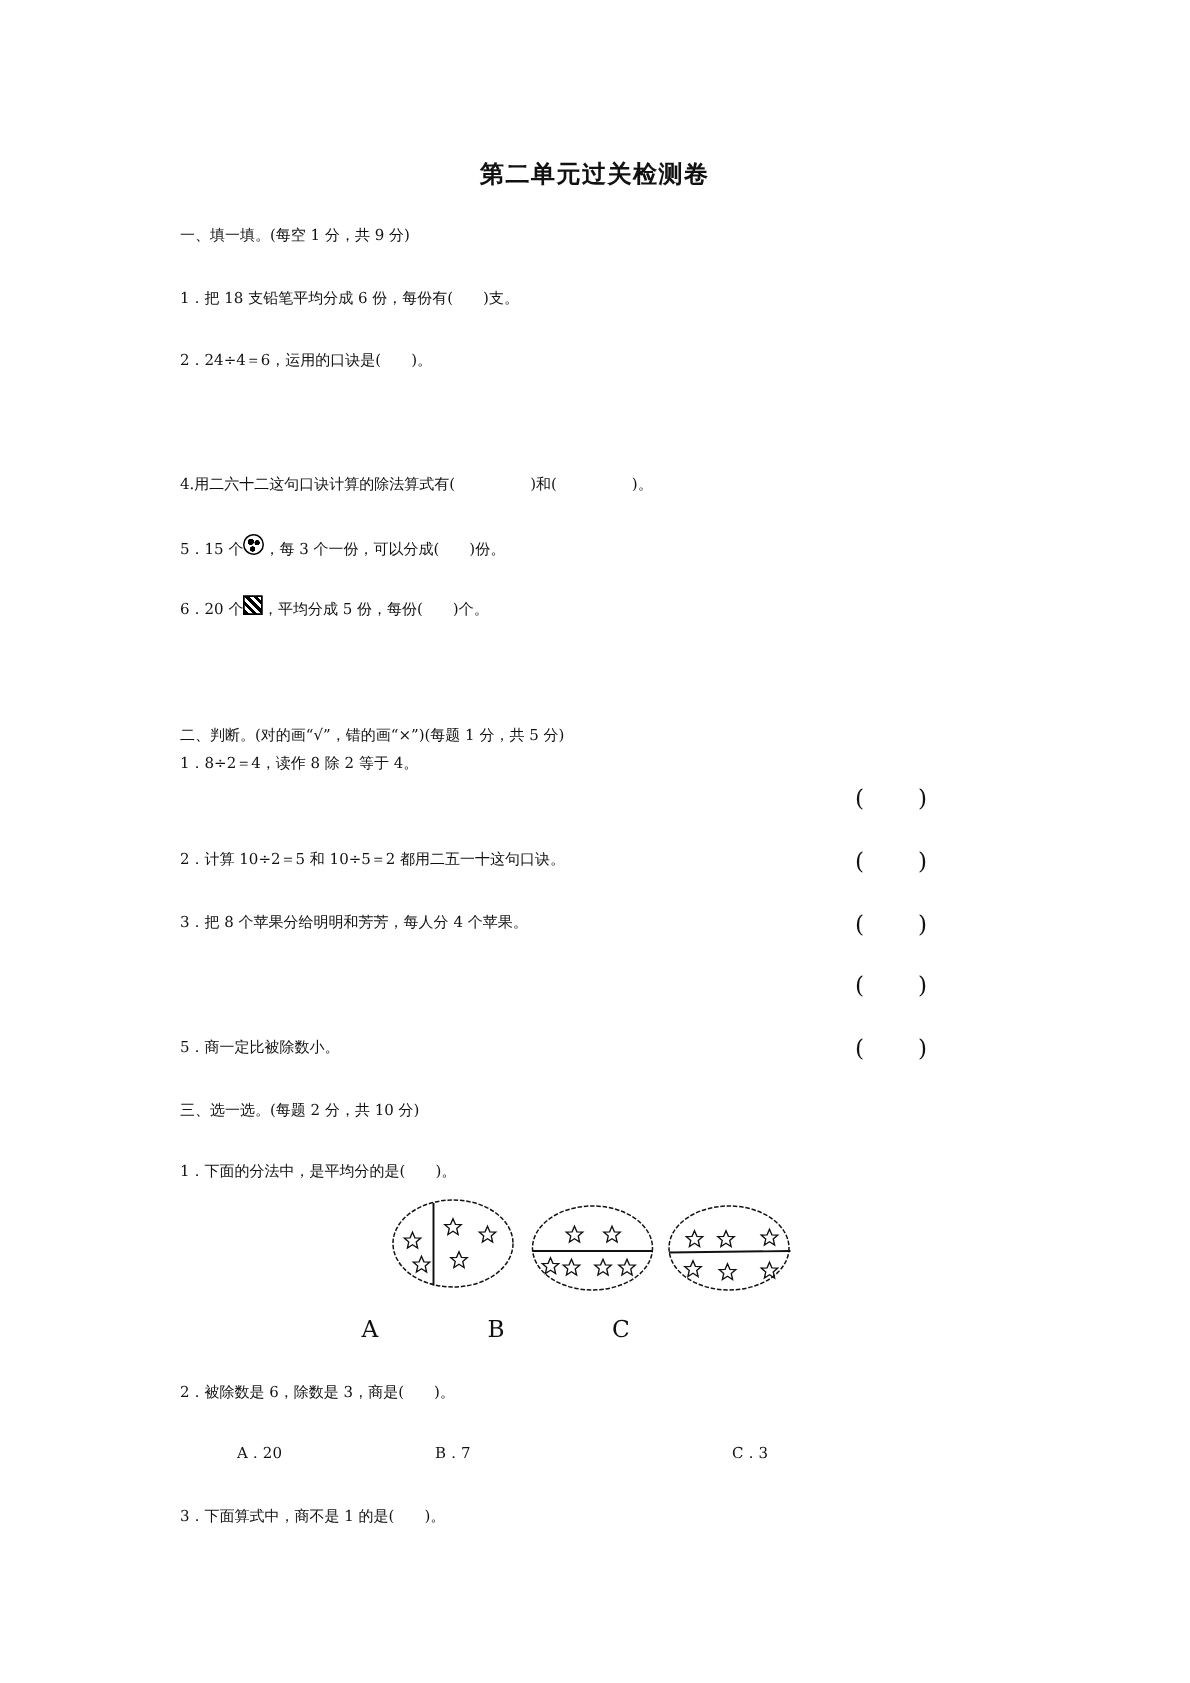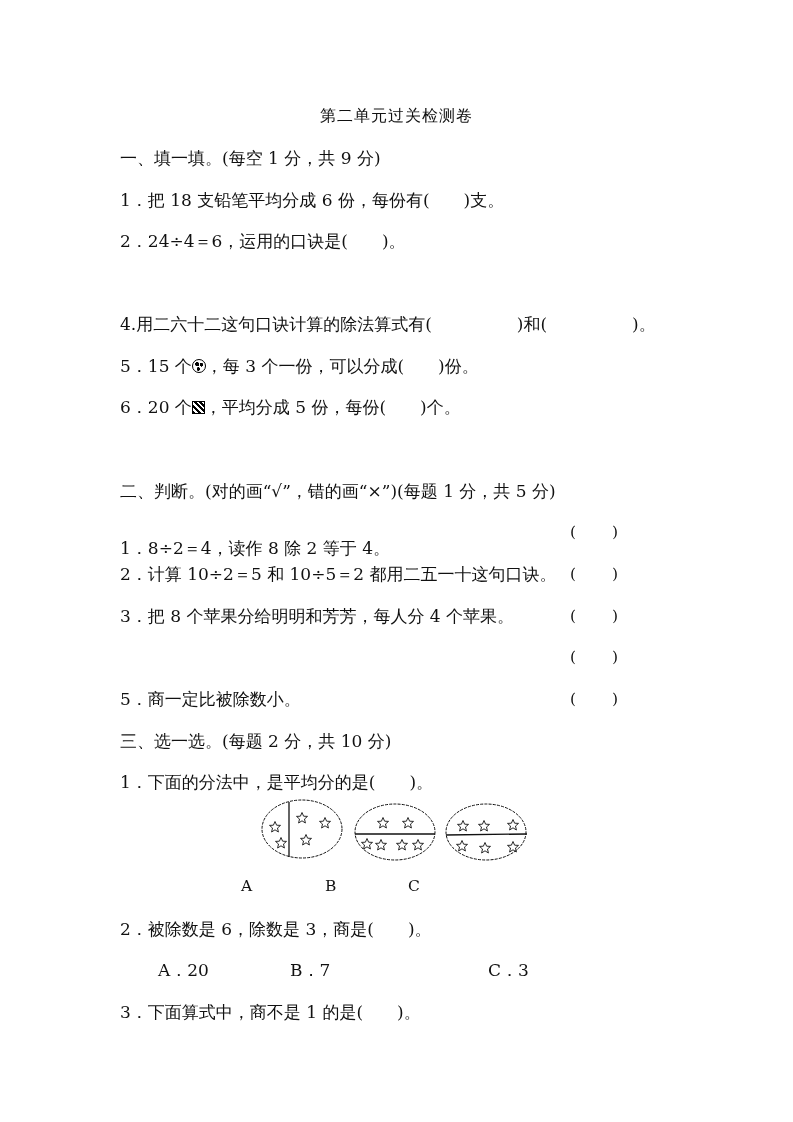--- a/index.html
+++ b/index.html
@@ -4,25 +4,25 @@
   <style>
     html, body { margin: 0; padding: 0; background: #ffffff; }
     body {
       width: 793px; height: 1122px; position: relative; overflow: hidden;
       font-family: "DejaVu Serif", "Liberation Serif", serif;
       color: #111111;
     }
     .page { position: absolute; left: 0; top: 0; width: 793px; height: 1122px; }
     .title {
       position: absolute; left: 0; width: 793px; top: 106px;
-      text-align: center; font-weight: normal; font-size: 16px; letter-spacing: 1px;
+      text-align: center; font-weight: bold; font-size: 16px; letter-spacing: 1px;
       font-family: "DejaVu Sans", "Liberation Sans", sans-serif;
     }
     .line {
-      position: absolute; left: 120px; font-size: 17px; white-space: pre;
+      position: absolute; left: 120px; font-size: 10px; white-space: pre;
       line-height: 20px;
     }
     .paren {
       position: absolute; font-size: 15.5px; line-height: 20px; white-space: pre;
     }
     .icon-sq {
       display: inline-block; width: 13px; height: 13px; vertical-align: -1px;
       background:
         repeating-linear-gradient(45deg, #000 0 2px, #fff 2px 4px),
         #000;
@@ -50,21 +50,21 @@
   <div class="title">第二单元过关检测卷</div>
 
   <div class="line" style="top:148px">一、填一填。(每空 1 分，共 9 分)</div>
   <div class="line" style="top:190px">1．把 18 支铅笔平均分成 6 份，每份有(　　)支。</div>
   <div class="line" style="top:231px">2．24÷4＝6，运用的口诀是(　　)。</div>
   <div class="line" style="top:314px">4.用二六十二这句口诀计算的除法算式有(　　　　　)和(　　　　　)。</div>
   <div class="line" style="top:356px"><span>5．15 个</span><span class="icon-ball"></span><span>，每 3 个一份，可以分成(　　)份。</span></div>
   <div class="line" style="top:397px"><span>6．20 个</span><span class="icon-sq"></span><span>，平均分成 5 份，每份(　　)个。</span></div>
 
   <div class="line" style="top:481px">二、判断。(对的画“√”，错的画“×”)(每题 1 分，共 5 分)</div>
-  <div class="line" style="top:538px">1．8÷2＝4，读作 8 除 2 等于 4。</div>
+  <div class="line" style="top:500px">1．8÷2＝4，读作 8 除 2 等于 4。</div>
   <div class="paren" style="left:570px;top:522px">(　　 )</div>
   <div class="line" style="top:564px">2．计算 10÷2＝5 和 10÷5＝2 都用二五一十这句口诀。</div>
   <div class="paren" style="left:570px;top:564px">(　　 )</div>
   <div class="line" style="top:606px">3．把 8 个苹果分给明明和芳芳，每人分 4 个苹果。</div>
   <div class="paren" style="left:570px;top:606px">(　　 )</div>
   <div class="paren" style="left:570px;top:647px">(　　 )</div>
   <div class="line" style="top:689px">5．商一定比被除数小。</div>
   <div class="paren" style="left:570px;top:689px">(　　 )</div>
 
   <div class="line" style="top:731px">三、选一选。(每题 2 分，共 10 分)</div>

